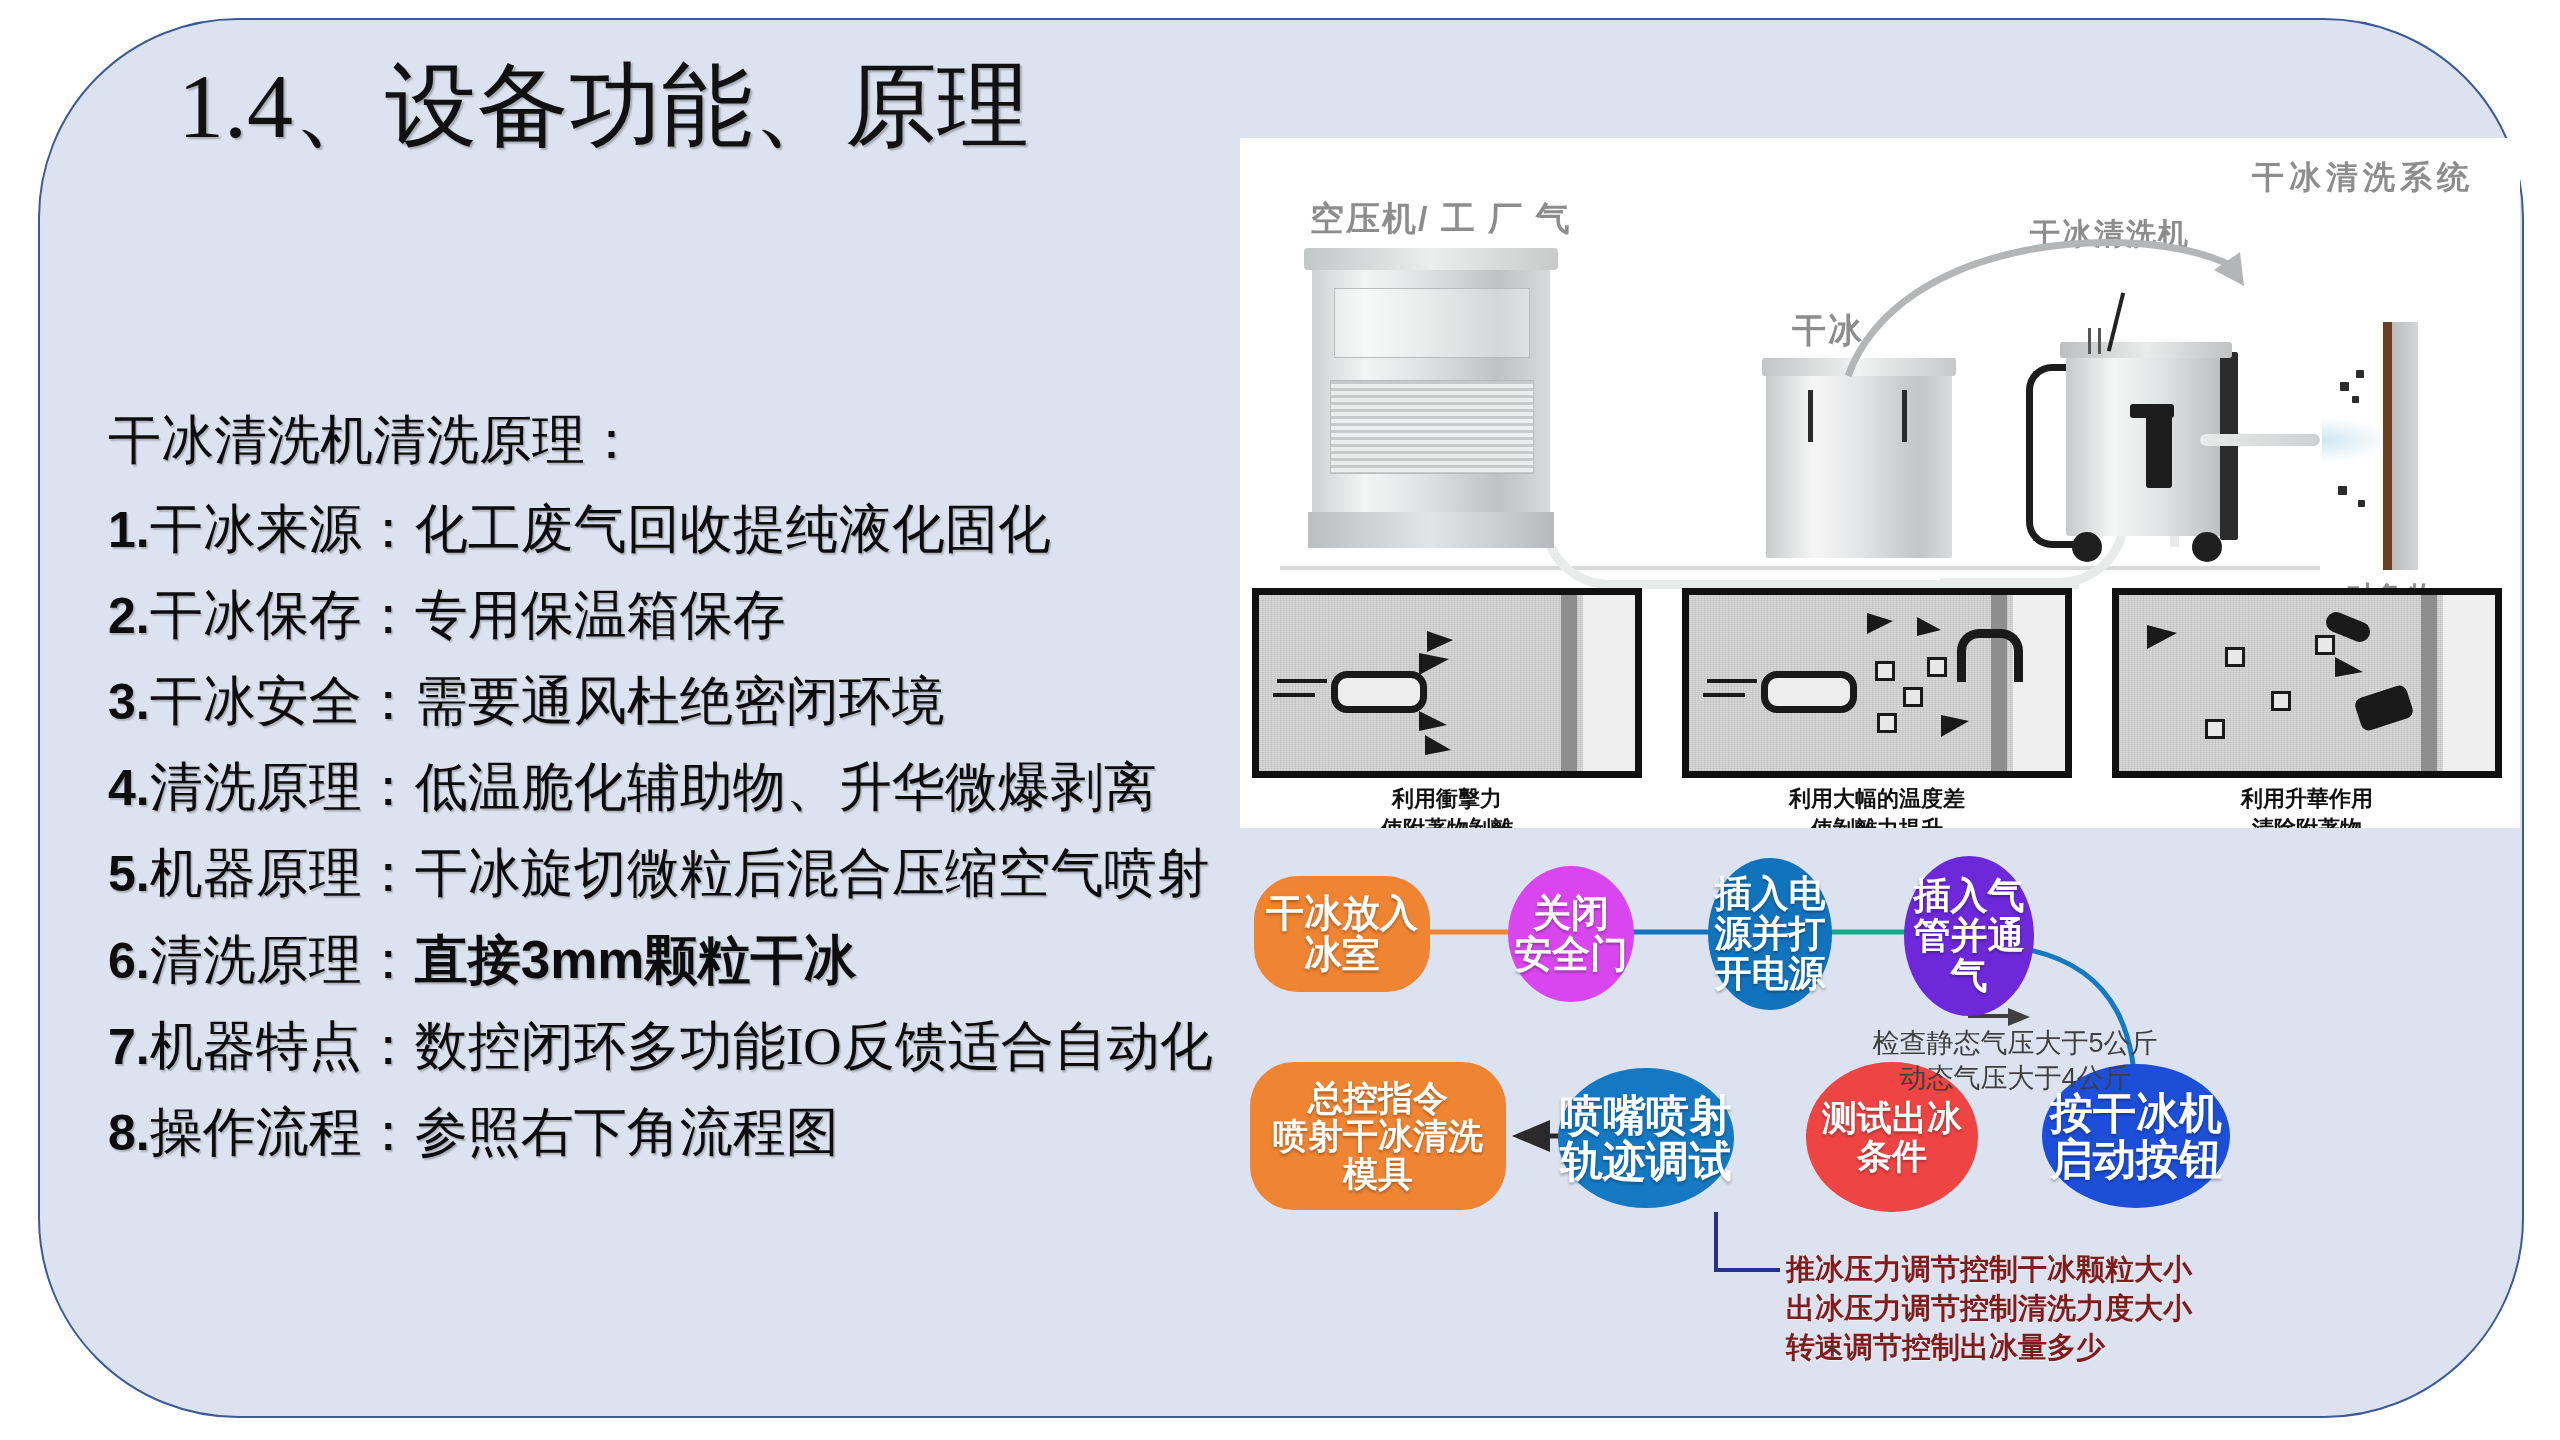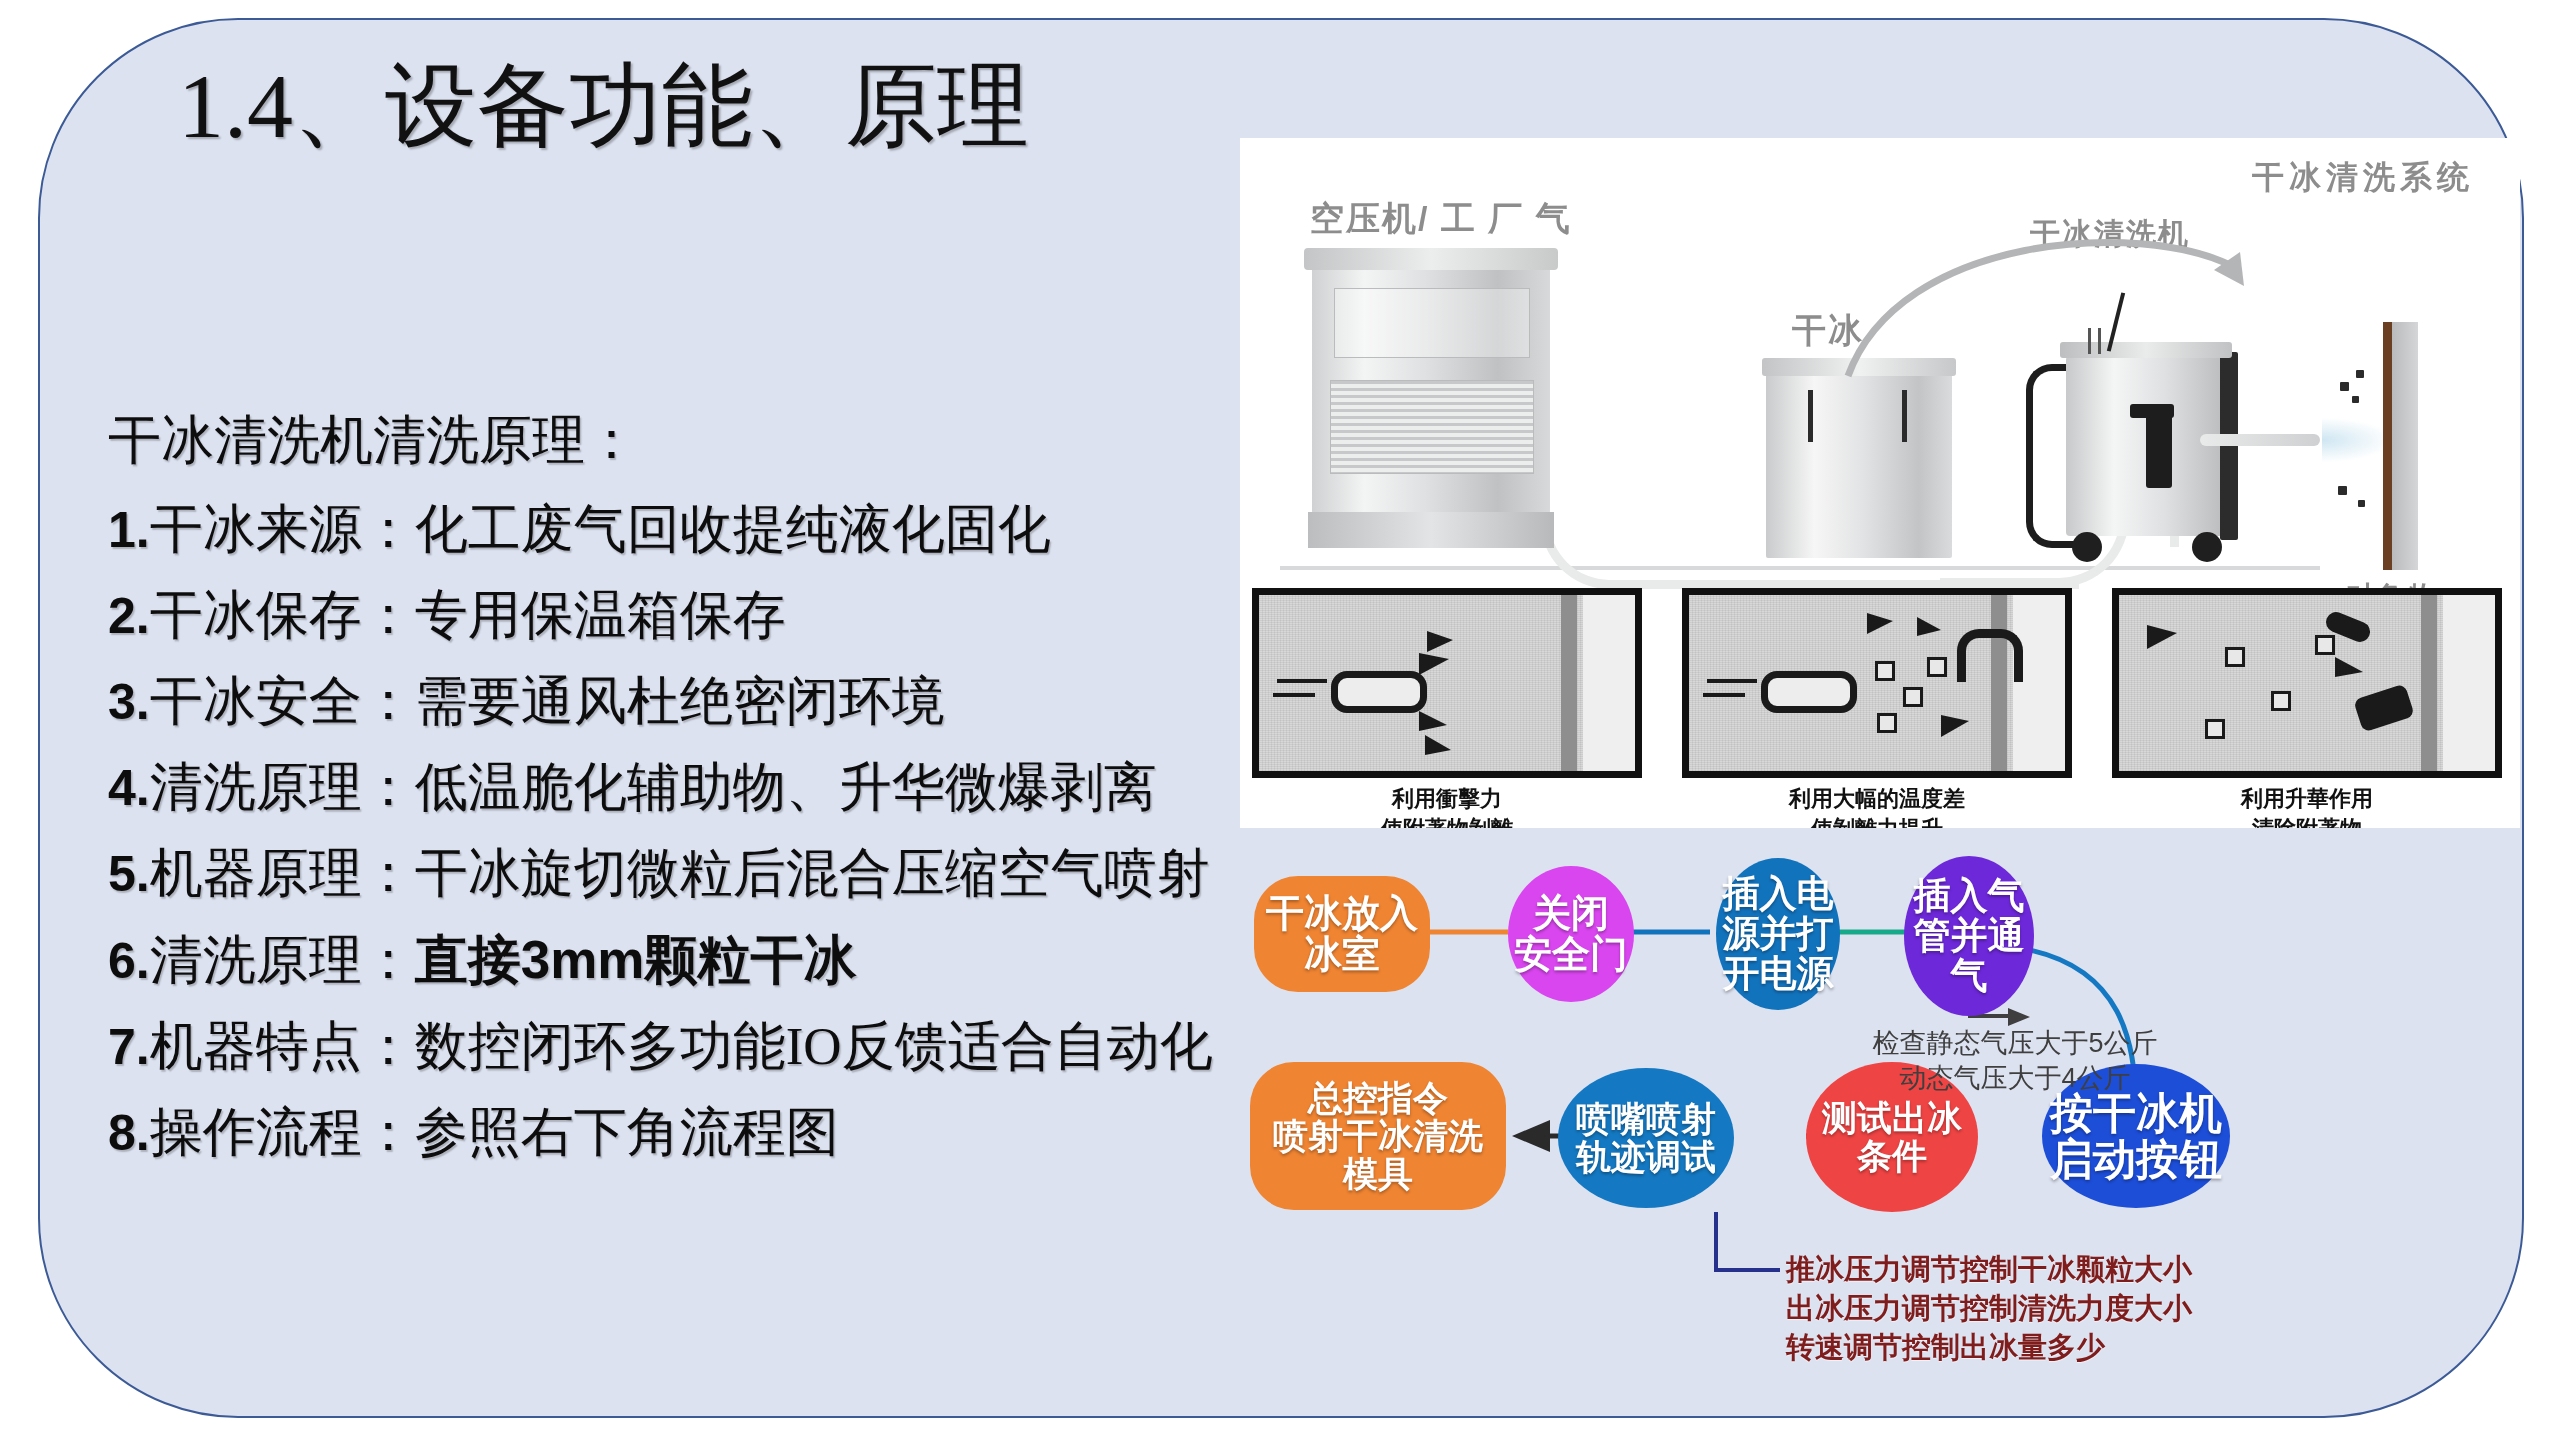--- a/index.html
+++ b/index.html
@@ -368,41 +368,41 @@
     </svg>
 
     <div class="node n-rect" style="left:14px;top:36px;width:176px;height:116px;background:#ef8432;font-size:38px;">
       <span>干冰放入<br>冰室</span>
     </div>
 
     <div class="node n-ellipse" style="left:268px;top:26px;width:126px;height:136px;background:#d946ef;font-size:38px;">
       <span>关闭<br>安全门</span>
     </div>
 
-    <div class="node n-ellipse" style="left:468px;top:18px;width:124px;height:152px;background:#1273bd;font-size:37px;margin-left:8px;">
+    <div class="node n-ellipse" style="left:468px;top:18px;width:124px;height:152px;background:#1273bd;font-size:37px;">
       <span>插入电<br>源并打<br>开电源</span>
     </div>
 
     <div class="node n-ellipse" style="left:664px;top:16px;width:130px;height:160px;background:#6d28d9;font-size:37px;">
       <span>插入气<br>管并通<br>气</span>
     </div>
 
     <div class="ann" style="left:610px;top:186px;width:330px;">
       <span>检查静态气压大于5公斤<br>动态气压大于4公斤</span>
     </div>
 
     <div class="node n-ellipse" style="left:802px;top:224px;width:188px;height:144px;background:#1d4ed8;font-size:43px;">
       <span>按干冰机<br>启动按钮</span>
     </div>
 
     <div class="node n-ellipse" style="left:566px;top:222px;width:172px;height:150px;background:#ef4444;font-size:35px;">
       <span>测试出冰<br>条件</span>
     </div>
 
-    <div class="node n-ellipse" style="left:318px;top:228px;width:176px;height:140px;background:#1479c2;font-size:35px;">
+    <div class="node n-ellipse" style="left:318px;top:228px;width:176px;height:140px;background:#1479c2;font-size:43px;">
       <span>喷嘴喷射<br>轨迹调试</span>
     </div>
 
     <div class="node n-rect" style="left:10px;top:222px;width:256px;height:148px;background:#ef8432;font-size:35px;">
       <span>总控指令<br>喷射干冰清洗<br>模具</span>
     </div>
 
     <div class="ann-red" style="left:546px;top:410px;width:620px;">
       <span>推冰压力调节控制干冰颗粒大小<br>出冰压力调节控制清洗力度大小<br>转速调节控制出冰量多少</span>
     </div>

